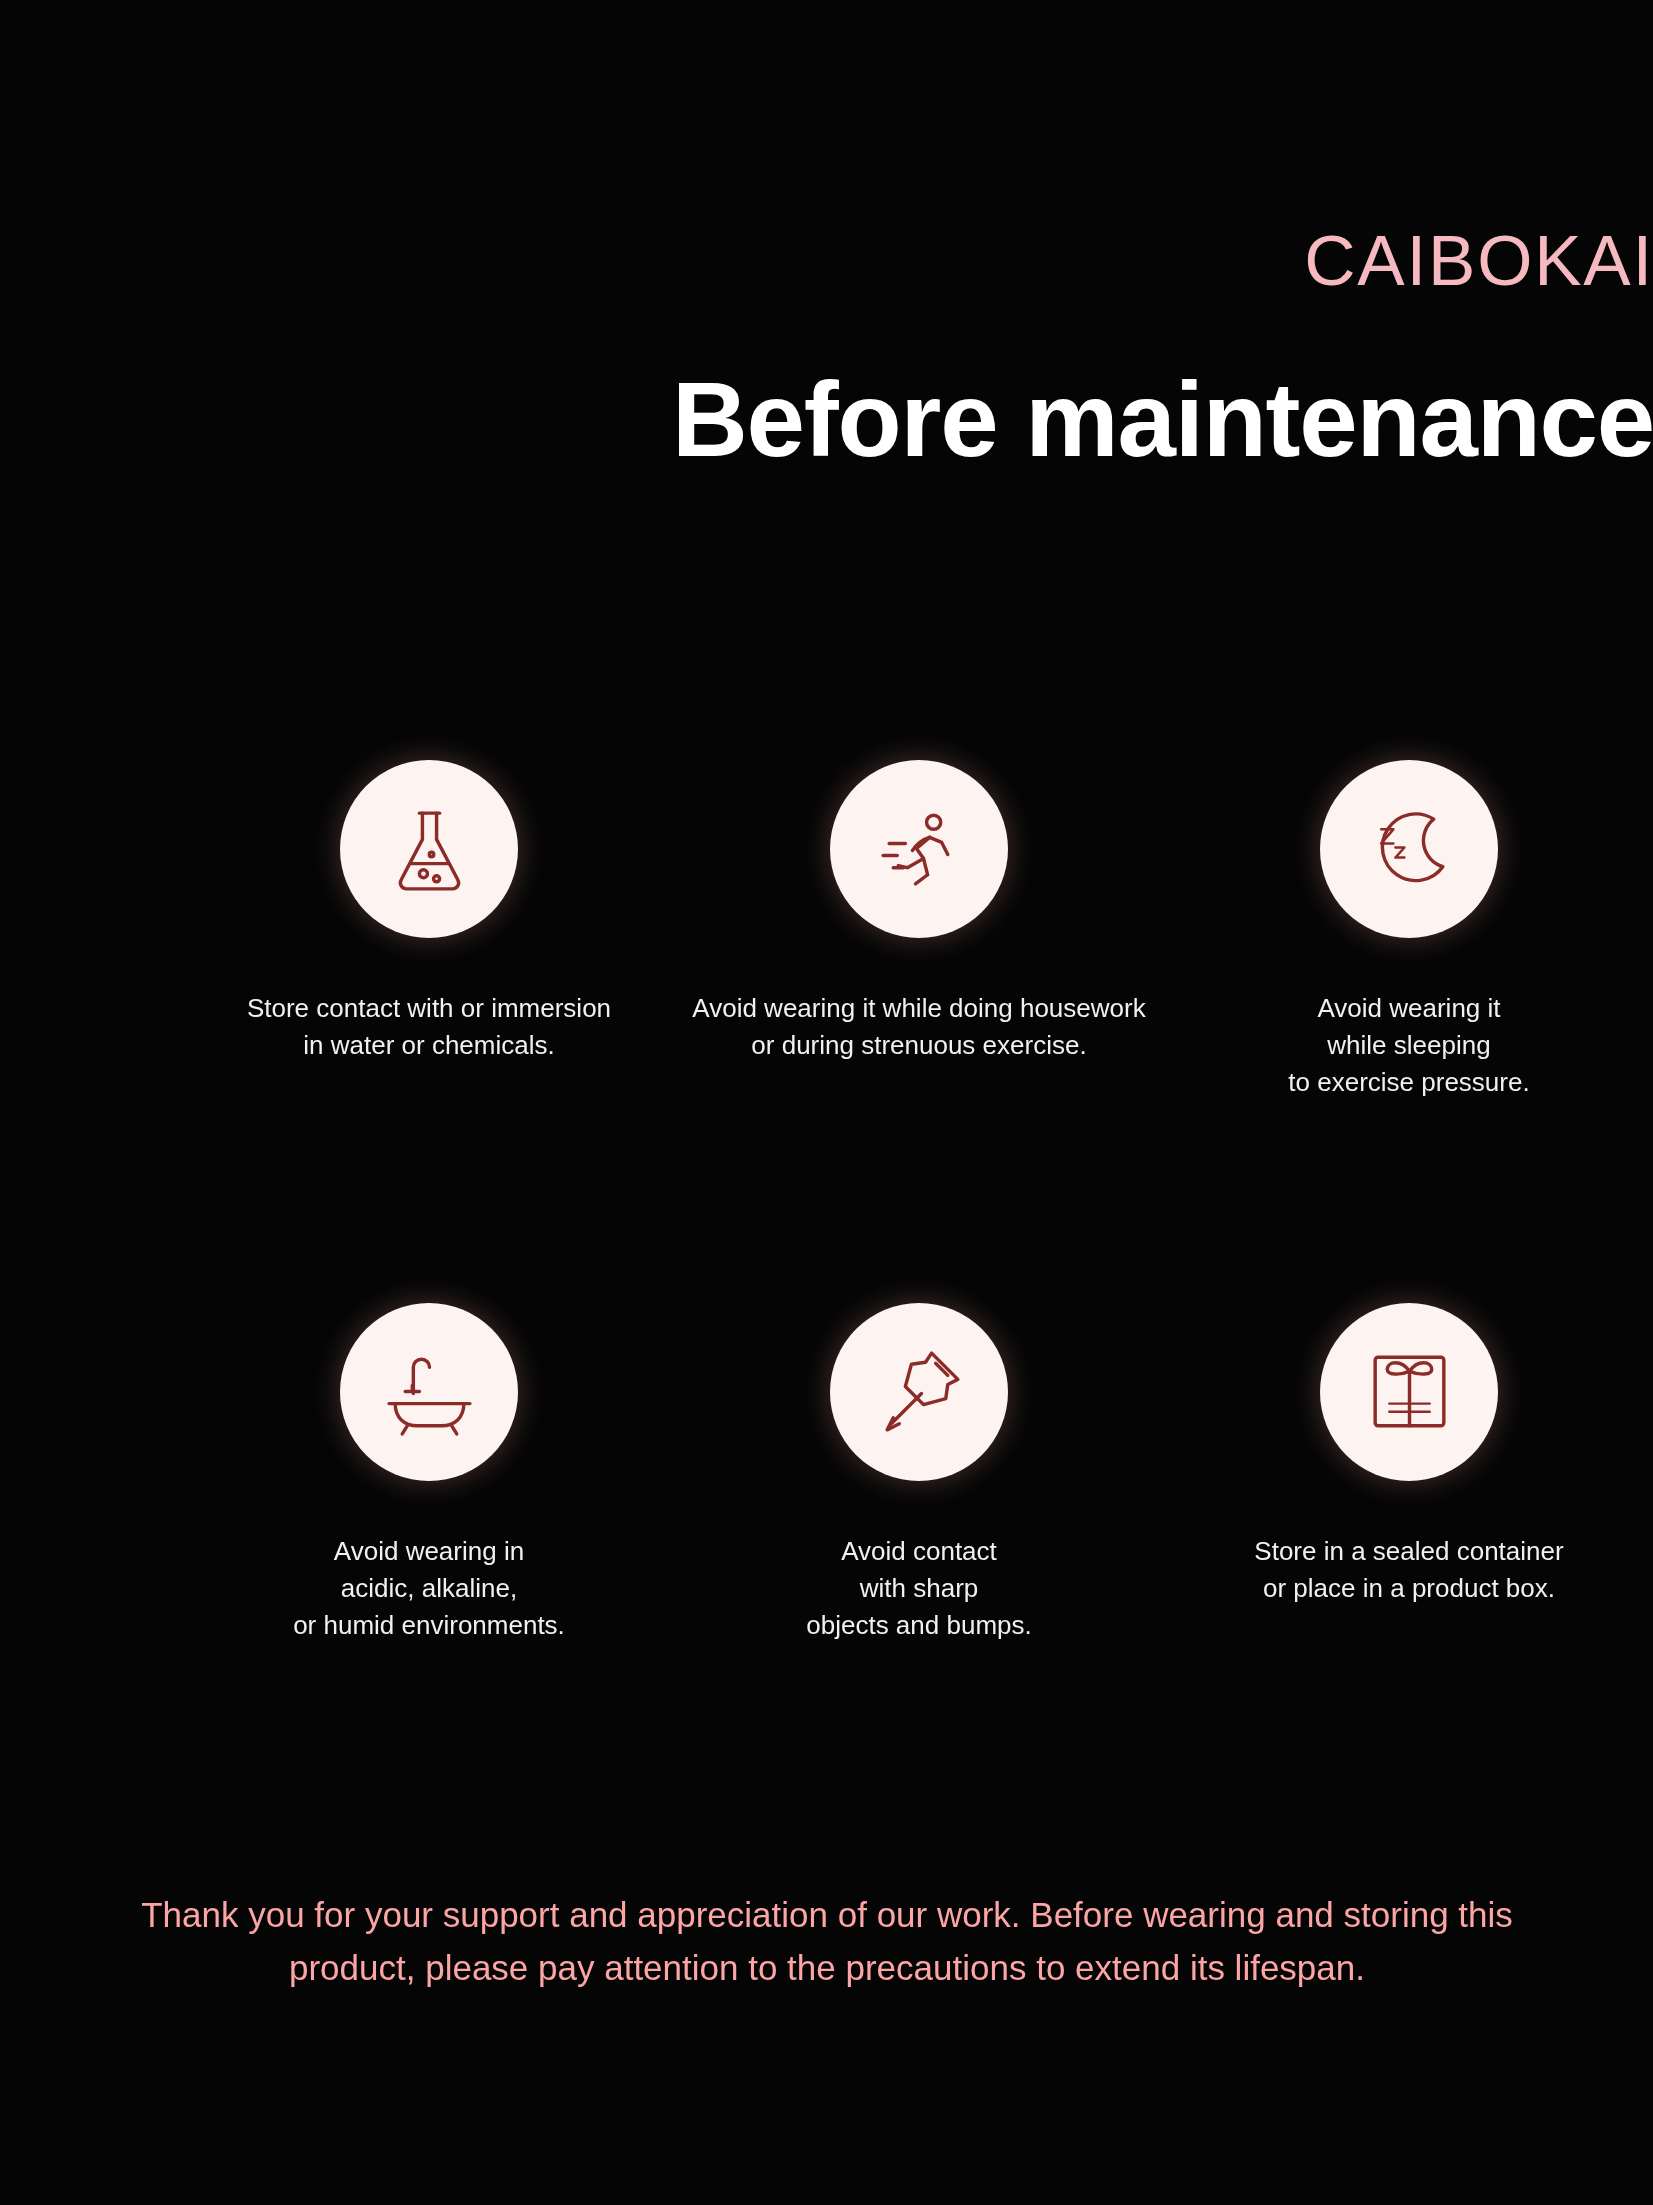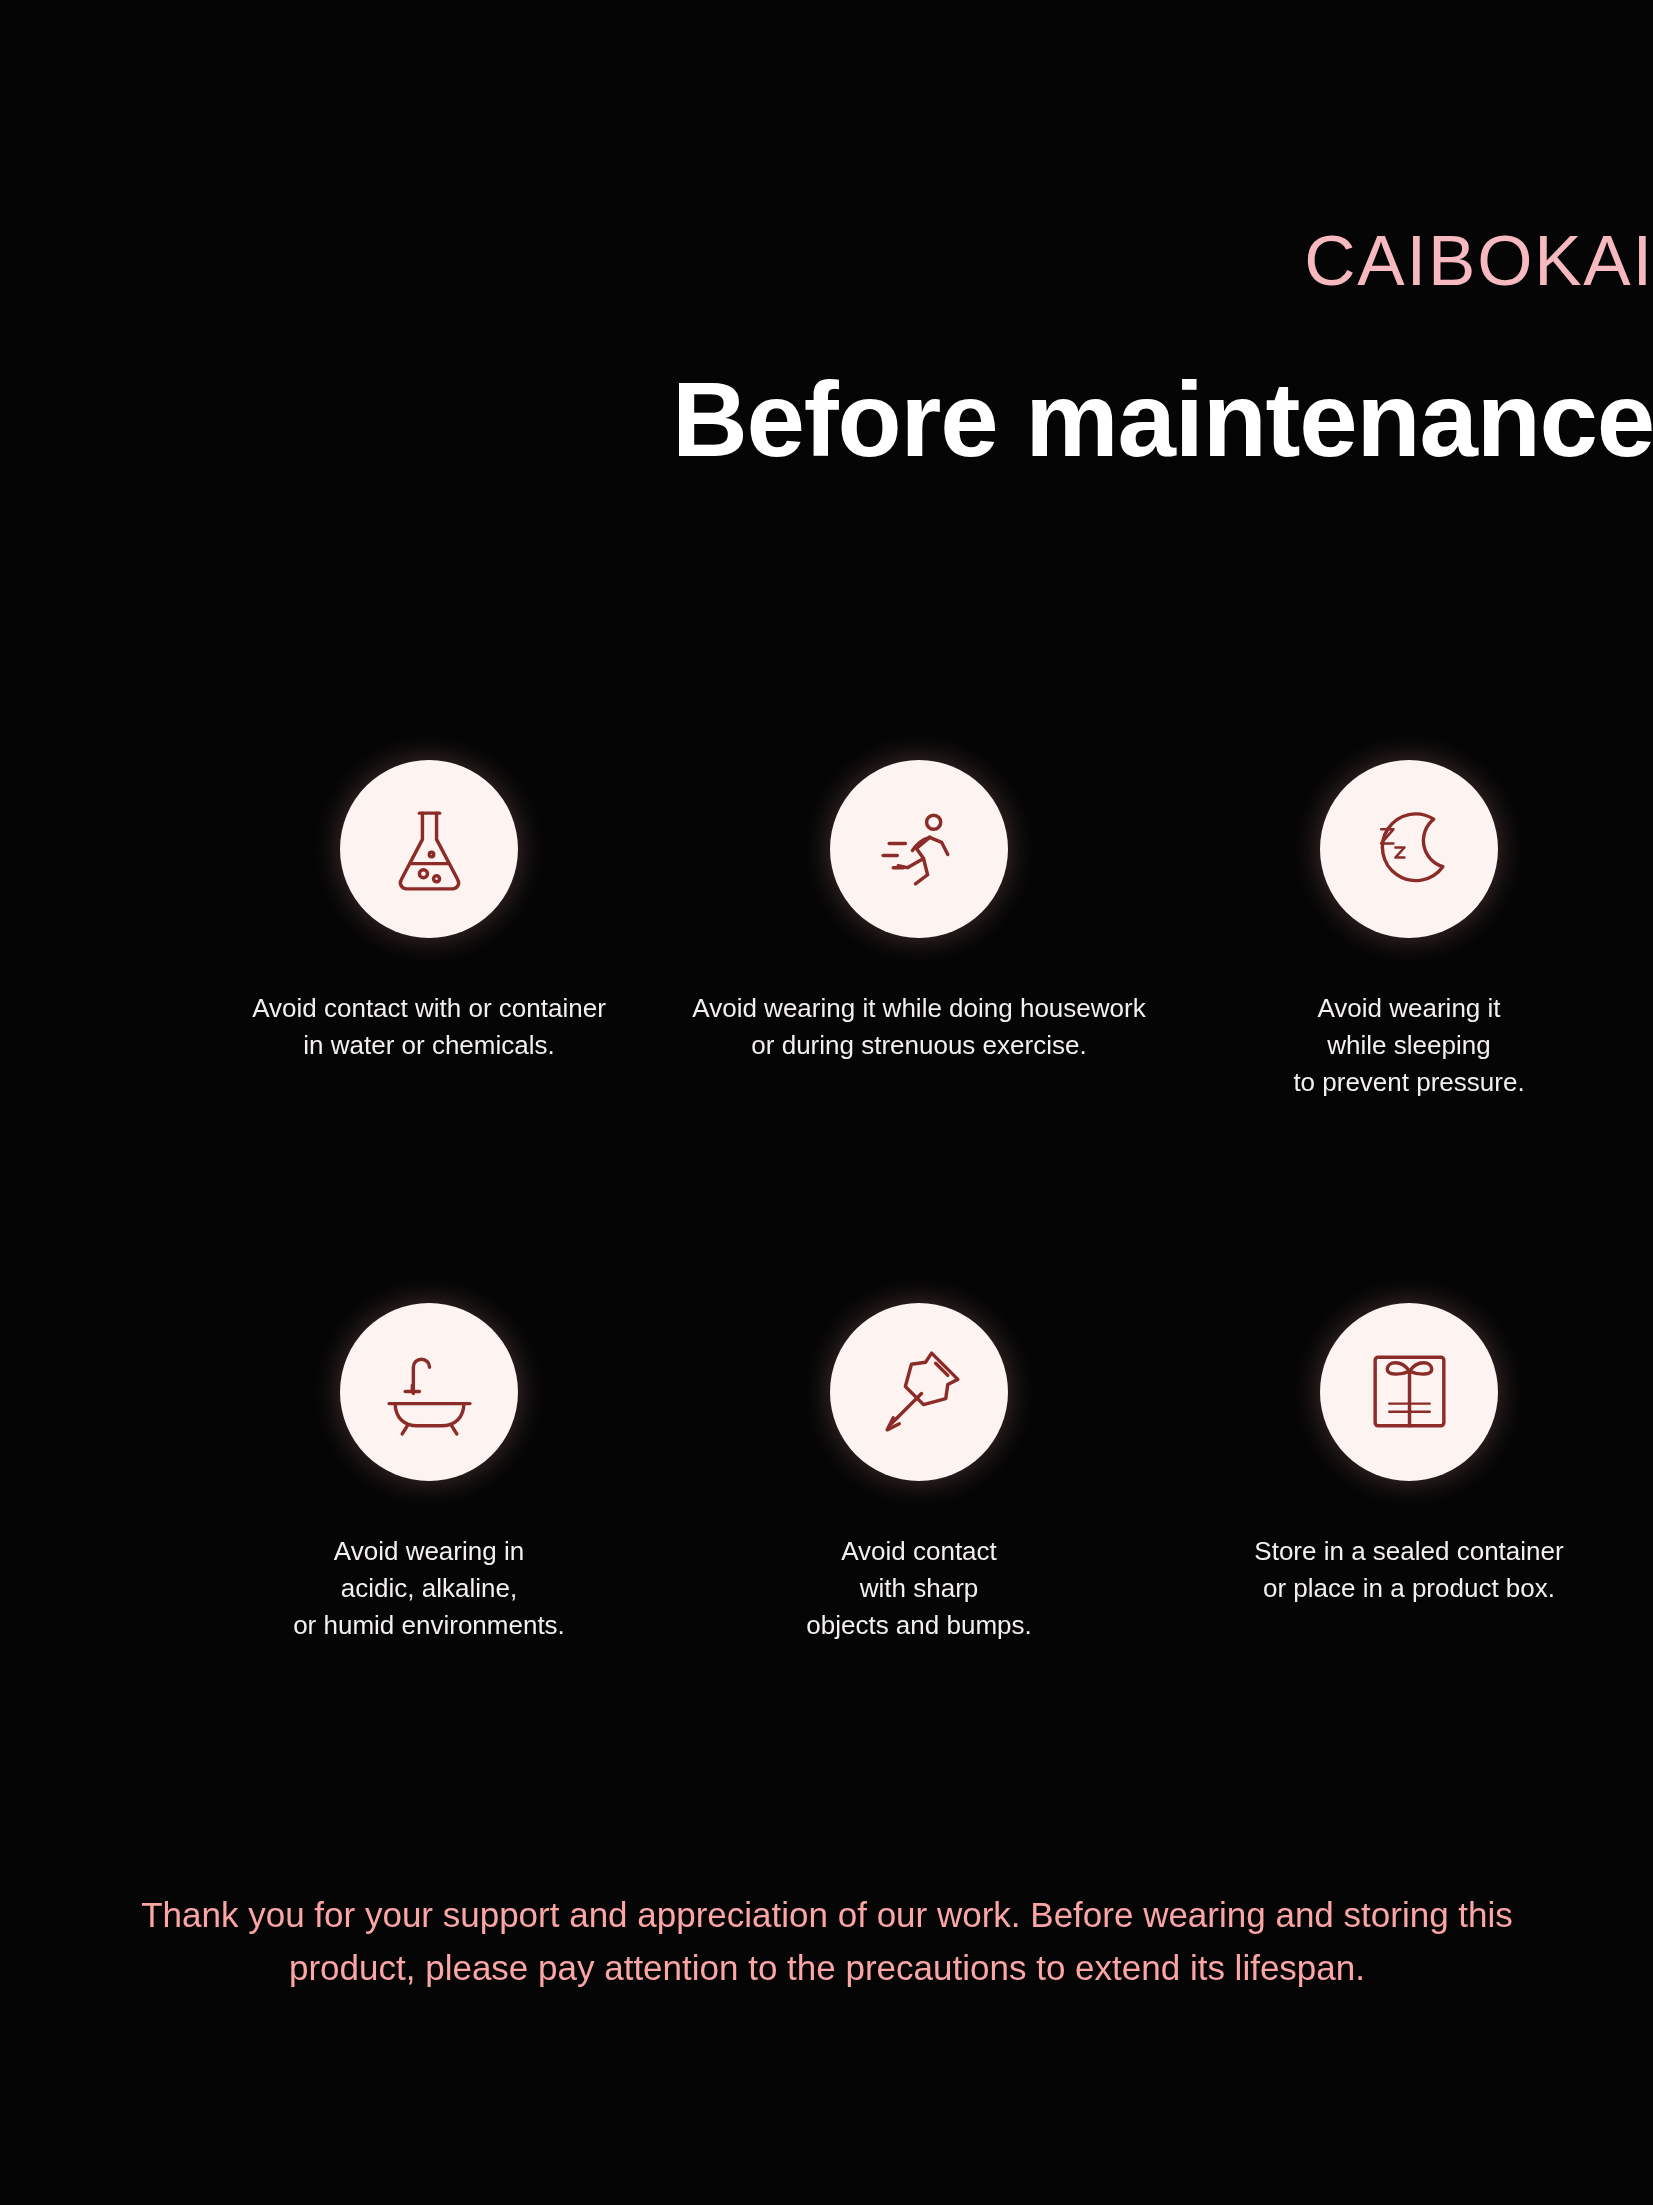--- a/index.html
+++ b/index.html
@@ -116,21 +116,21 @@
       <div class="icon-circle">
         <svg viewBox="0 0 100 100" fill="none" stroke="#8c2c28" stroke-width="3.4" stroke-linecap="round" stroke-linejoin="round">
           <path d="M40 14h20"></path>
           <path d="M43 14v26L22 80a6 6 0 0 0 5.3 9h45.4A6 6 0 0 0 78 80L57 40V14"></path>
           <path d="M31 64h38"></path>
           <circle cx="44" cy="74" r="4"></circle>
           <circle cx="57" cy="79" r="3"></circle>
           <circle cx="52" cy="55" r="2.2"></circle>
         </svg>
       </div>
-      <div class="tip-caption">Avoid contact with or container
+      <div class="tip-caption">Store contact with or immersion
 in water or chemicals.</div>
     </div>
 
     <div class="tip">
       <div class="icon-circle">
         <svg viewBox="0 0 100 100" fill="none" stroke="#8c2c28" stroke-width="3.4" stroke-linecap="round" stroke-linejoin="round">
           <circle cx="64" cy="23" r="7"></circle>
           <path d="M60 38c-7 2-13 7-17 13"></path>
           <path d="M60 38l12 5 6 12"></path>
           <path d="M60 38L47 49l7 10 4 16"></path>
@@ -148,21 +148,21 @@
     <div class="tip">
       <div class="icon-circle">
         <svg viewBox="0 0 100 100" fill="none" stroke="#8c2c28" stroke-width="3.4" stroke-linecap="round" stroke-linejoin="round">
           <path d="M74 20a33 33 0 1 0 9 47 27 27 0 0 1-9-47z"></path>
           <path d="M22 30h12l-12 14h12" stroke-width="2.6"></path>
           <path d="M36 48h9l-9 10h9" stroke-width="2.4"></path>
         </svg>
       </div>
       <div class="tip-caption">Avoid wearing it
 while sleeping
-to prevent pressure.</div>
+to exercise pressure.</div>
     </div>
 
     <div class="tip">
       <div class="icon-circle">
         <svg viewBox="0 0 100 100" fill="none" stroke="#8c2c28" stroke-width="3.4" stroke-linecap="round" stroke-linejoin="round">
           <path d="M34 52V26a8 8 0 0 1 16 0"></path>
           <path d="M26 50h14"></path>
           <path d="M33 50v-6"></path>
           <path d="M10 62h80"></path>
           <path d="M16 62c0 14 9 22 22 22h24c13 0 22-8 22-22"></path>

